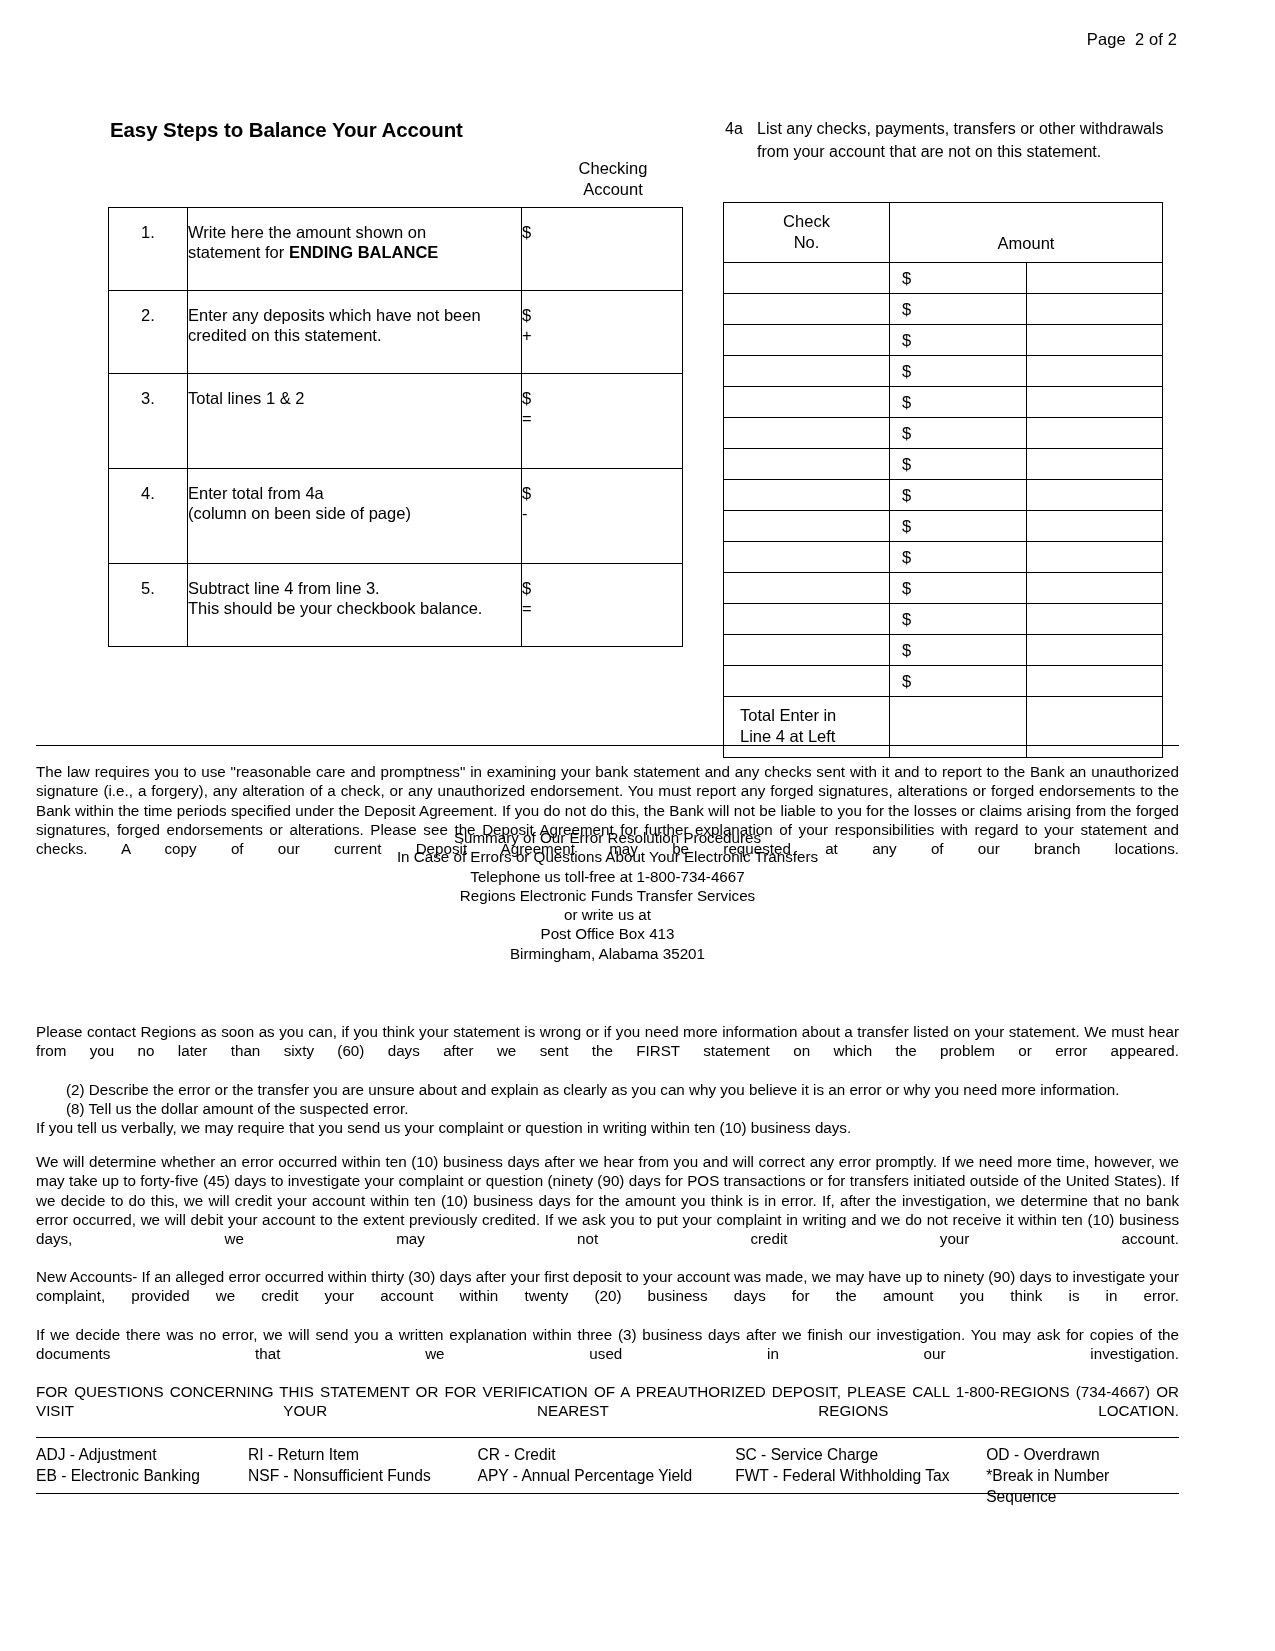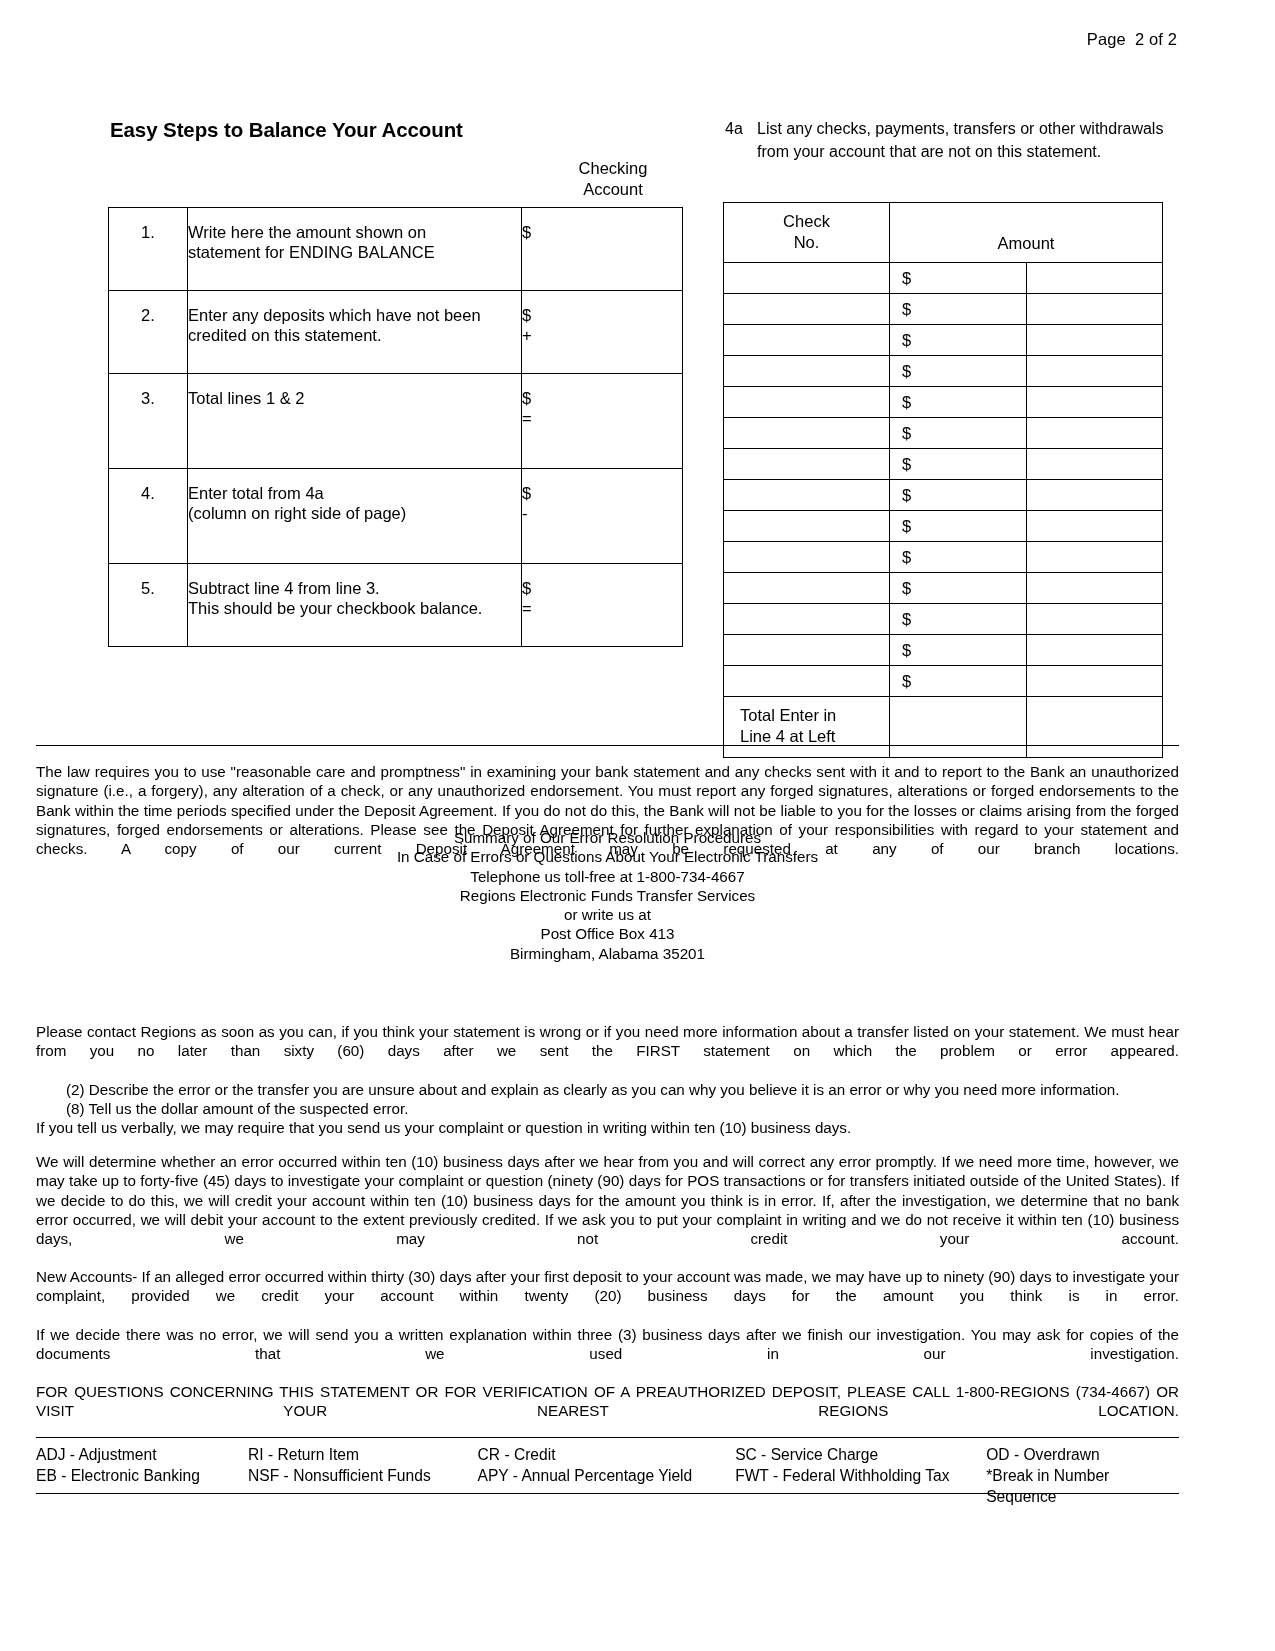--- a/index.html
+++ b/index.html
@@ -89,21 +89,21 @@
     padding-right: 8px;
   }
   td.step-amt {
     width: 160px;
     padding-left: 12px;
   }
   .amt-sym { display: block; }
   .amt-op  { display: block; }
   .h-tall td { height: 54px; }
   .h-extra td { height: 66px; }
-  b.strong { font-weight: normal; }
+  b.strong { font-weight: bold; }
 
   
   .right-block {
     position: absolute;
     left: 725px;
     top: 0;
     width: 450px;
   }
   .four-a {
     position: relative;
@@ -243,21 +243,21 @@
             </td>
             <td class="step-amt">
               <span class="amt-sym">$</span>
               <span class="amt-op">=</span>
             </td>
           </tr>
           <tr class="h-extra">
             <td class="step-num">4.</td>
             <td class="step-desc">
               <span>Enter total from 4a</span><br>
-              <span>(column on right side of page)</span>
+              <span>(column on been side of page)</span>
             </td>
             <td class="step-amt">
               <span class="amt-sym">$</span>
               <span class="amt-op">-</span>
             </td>
           </tr>
           <tr class="h-tall">
             <td class="step-num">5.</td>
             <td class="step-desc">
               <span>Subtract line 4 from line 3.</span><br>

